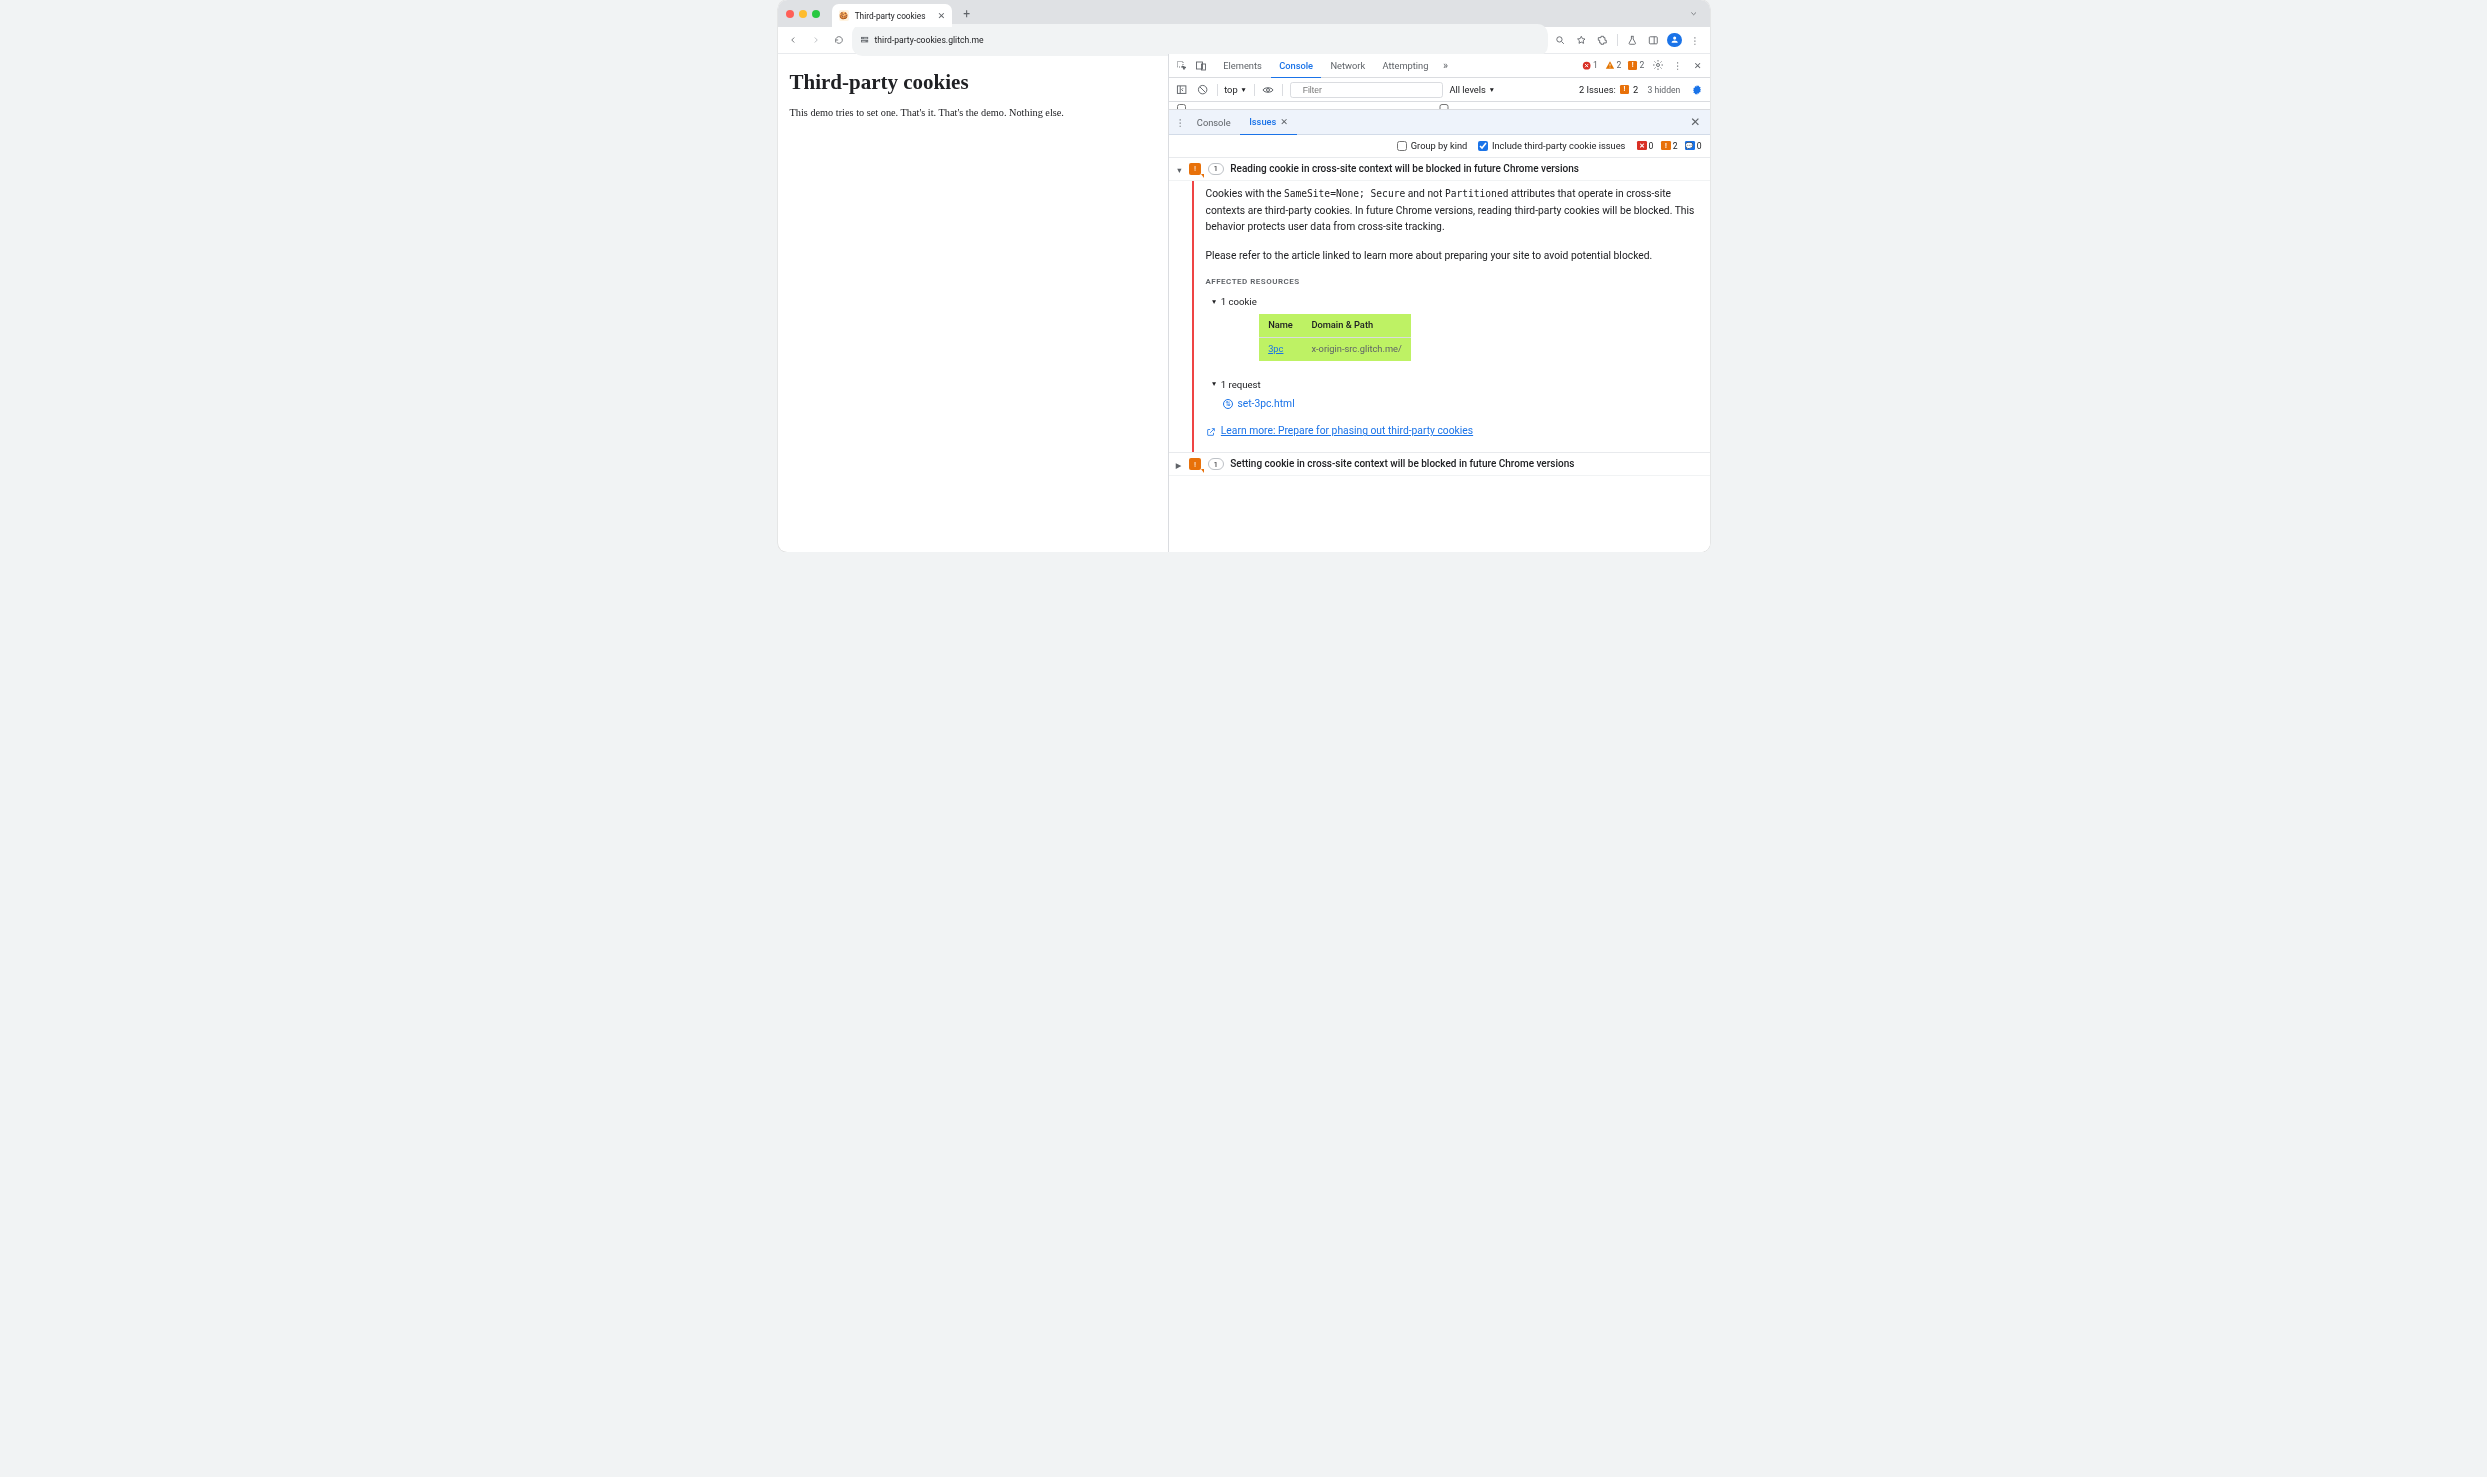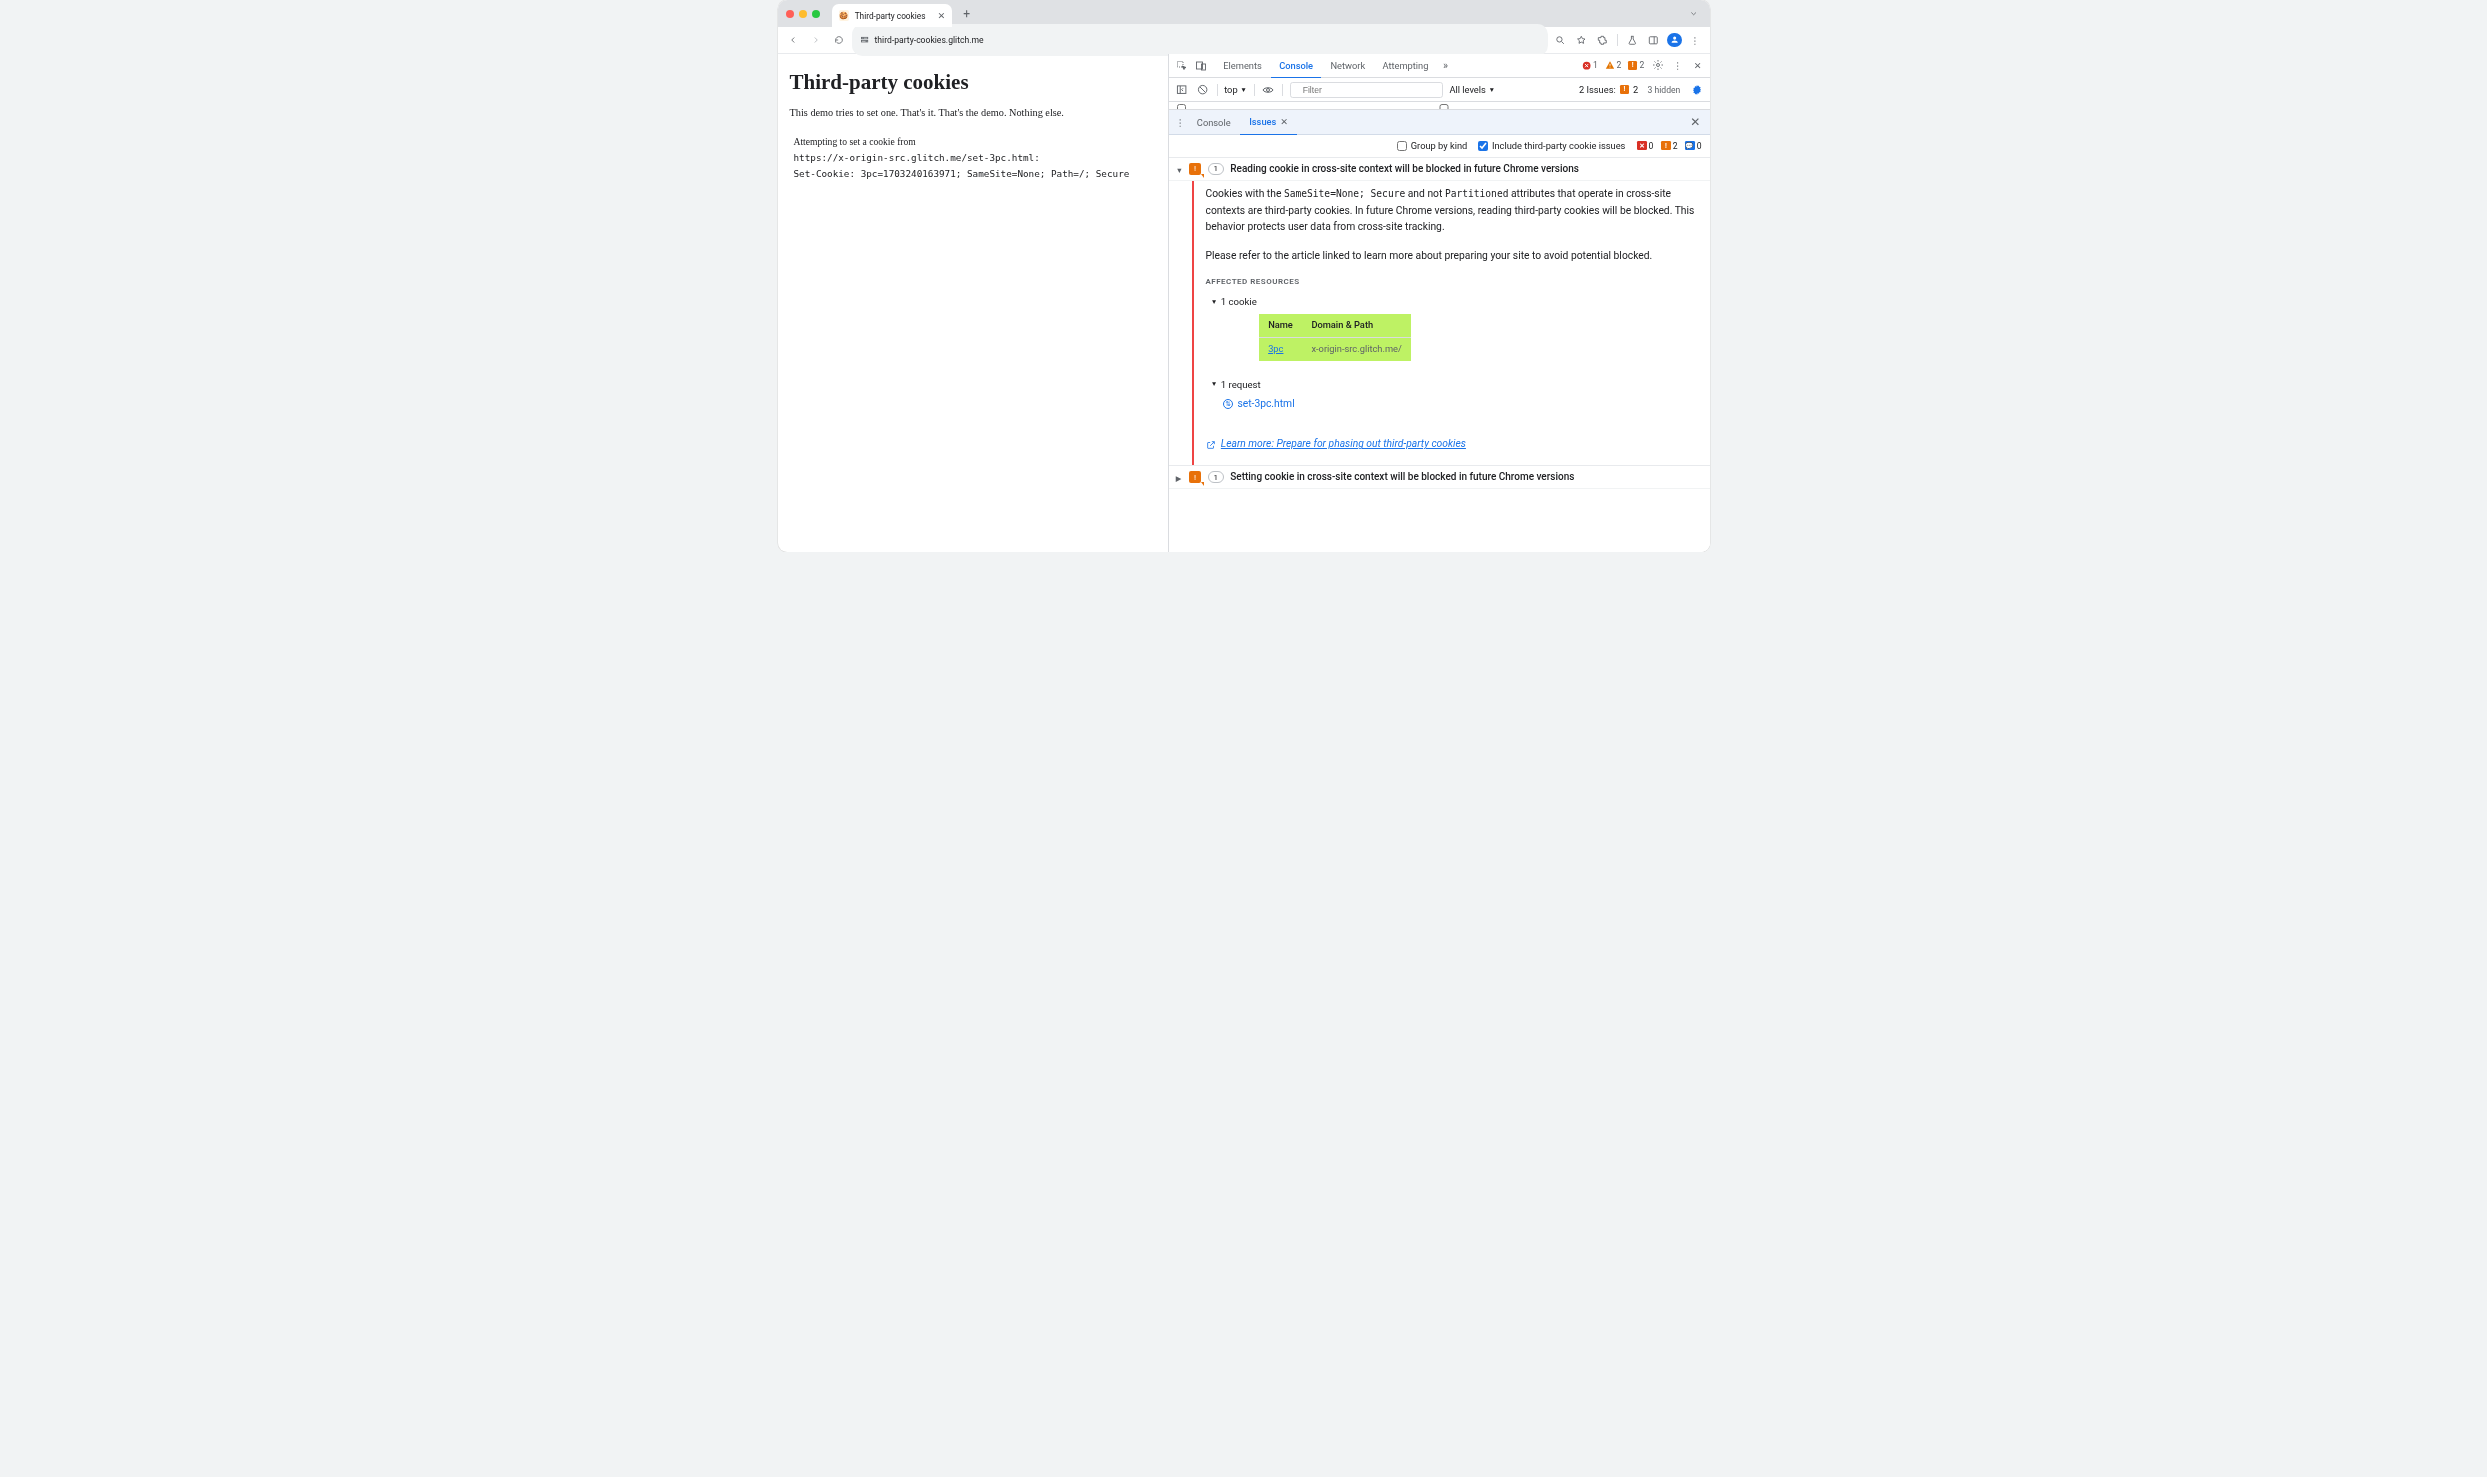--- a/index.html
+++ b/index.html
@@ -100,21 +100,21 @@
   .issue-detail code { font-family: ui-monospace, Menlo, monospace; font-size: 9.6px; }
   .affected-heading { font-size:8px; letter-spacing:0.06em; font-weight:600; color:#5f6368; margin: 12px 0 5.3px; }
   .aff-sub { margin-left: 5.3px; }
   .aff-toggle { display:flex; align-items:center; gap:3.3px; font-size:9.6px; margin: 4px 0; }
   .aff-table { border-collapse:collapse; background:#bef264; font-size:9.3px;margin-left:48px; }
   .aff-table th, .aff-table td { text-align:left; padding: 4px 9.3px; }
   .aff-table th { border-bottom:0.7px solid #dadce0; font-weight:500; }
   .aff-link { color:#1a73e8; text-decoration:underline; }
   .req-link { display:flex; align-items:center; gap:4px; margin-left: 12px; margin-top:2.7px; }
   .req-link .sync { width:10.6px; height:10.6px; border:1px solid #1a73e8; border-radius:50%; display:flex; align-items:center; justify-content:center; color:#1a73e8; font-size:6.7px; }
-  .learn-more { margin-top:24px; display:flex; align-items:center; gap:5.3px;font-style:italic; }
+  .learn-more { margin-top:11px; display:flex; align-items:center; gap:5.3px; }
   .learn-more .ext { color:#1a73e8; }
 
   svg { display:block; }
 </style>
 </head>
 <body>
 
 <div class="window">
 
   <div class="titlebar">
@@ -202,25 +202,20 @@
         </div>
       <div class="ico">⋮</div>
     </div>
   </div>
 
   <div class="content">
 
     <div class="page">
       <h1>Third-party cookies</h1>
       <p>This demo tries to set one. That's it. That's the demo. Nothing else.</p>
-      <div class="demo-block">
-        <div>Attempting to set a cookie from</div>
-        <div class="mono">https://x-origin-src.glitch.me/set-3pc.html:</div>
-        <div class="mono">Set-Cookie: 3pc=1703240163971; SameSite=None; Path=/; Secure</div>
-      </div>
     </div>
 
     <div class="devtools">
 
       <div class="dt-tabbar">
         <div class="dt-leading">
           <div class="ico">
               <svg viewBox="0 0 24 24" width="12" height="12" fill="none" stroke="#5f6368" stroke-width="1.8">
                 <rect x="3" y="3" width="11" height="11" stroke-dasharray="2 2"></rect>
                 <path d="M12 12l8 3-3 1-1 3z" fill="#5f6368"></path>

